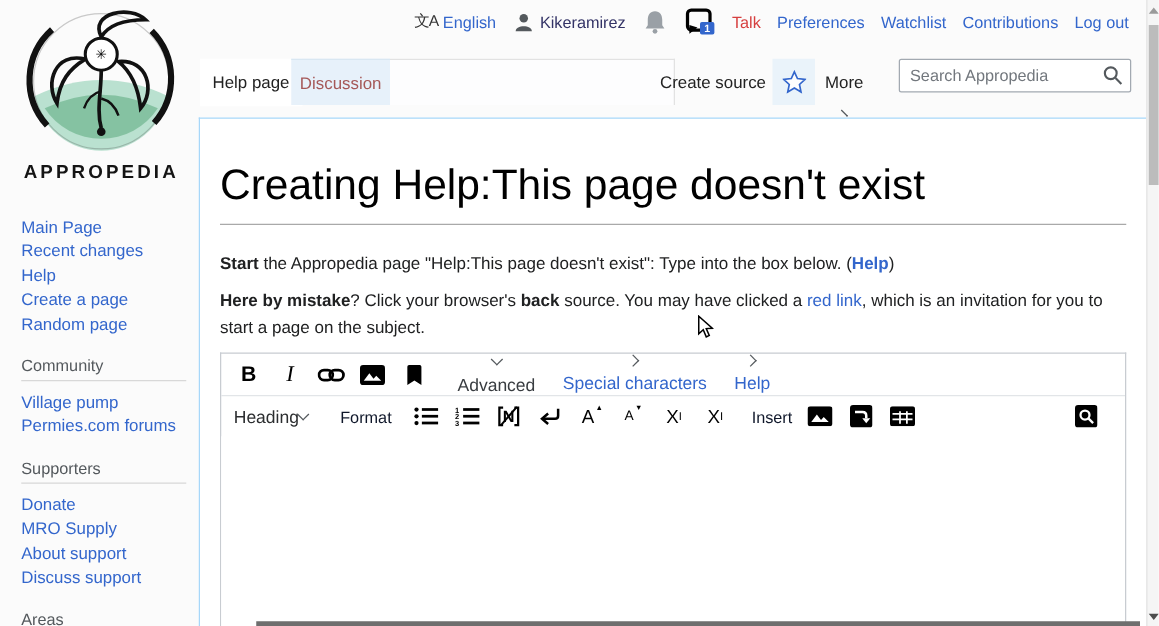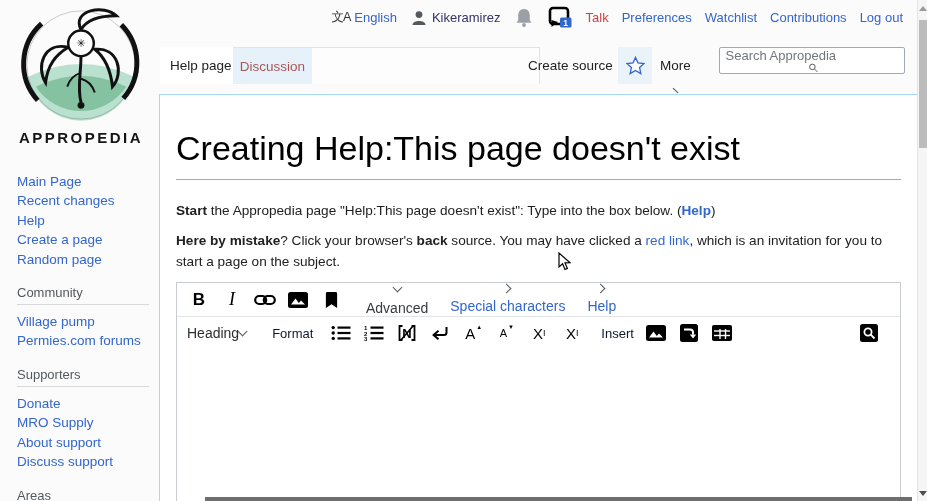--- a/index.html
+++ b/index.html
@@ -67,21 +67,21 @@
   .tab-discussion { left:233px; width:79px; text-align:center; background:#e7f1fa; color:#a55858;
                     border-top:1px solid #d9e7f2; }
   .tab-spacer { left:312px; width:228px; background:#fdfdfe; border-top:1px solid #e2e2e2; border-right:1px solid #e2e2e2; }
   .tab-create-source { left:528px; color:#222; }
   .tab-star { left:618px; width:34px; background:#eaf3fa; display:flex; align-items:center; justify-content:center; }
   .tab-more { left:660px; color:#222; display:flex; align-items:center; gap:6px;flex-direction:column; }
 
   .searchbox {
     position:absolute; left:719px; top:47px; width:186px; height:27px; z-index:5;
     background:#fff; border:1px solid #a2a9b1; border-radius:2px;
-    display:flex; align-items:center; padding:0 5px 0 8px;flex-direction:column;
+    display:flex; align-items:center; padding:0 5px 0 8px;
   }
   .searchbox input {
     flex:1; border:none; outline:none; font-size:13px; font-family:"Liberation Sans",sans-serif;
     color:#202122; background:transparent; min-width:0;
   }
   .searchbox input::placeholder { color:#72777d; opacity:1; }
 
   
   .chev { display:inline-block; width:7px; height:7px;
           border-right:1.7px solid #54595d; border-bottom:1.7px solid #54595d; }

